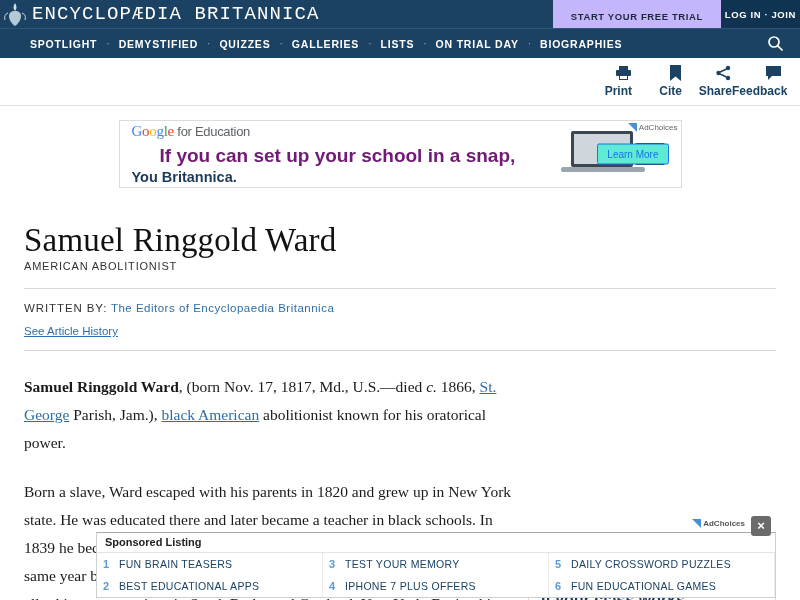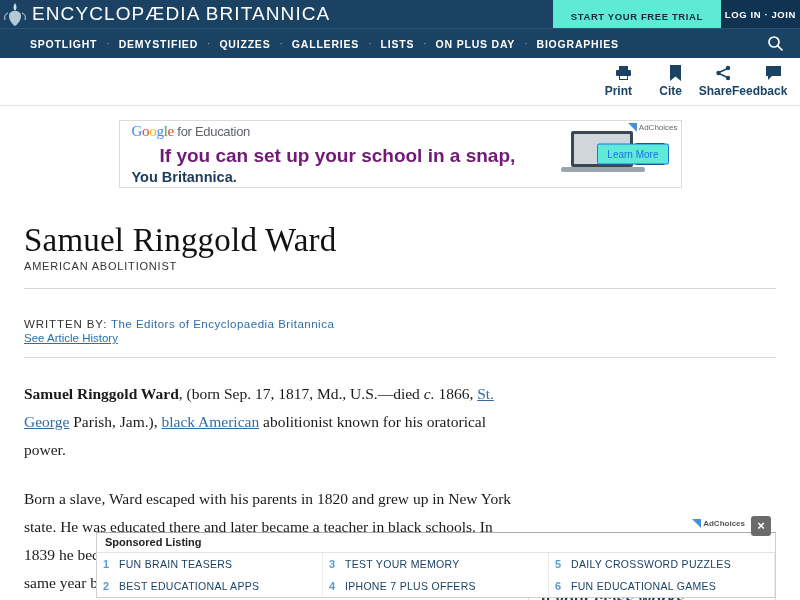--- a/index.html
+++ b/index.html
@@ -21,34 +21,34 @@
     align-items: center;
   }
   .logo-thistle {
     width: 30px; height: 28px;
     position: relative;
     flex: 0 0 30px;
   }
   .logo-thistle svg { display:block; }
   .brand {
     color: #ffffff;
-    font-family: Liberation Sans, sans-serif;
+    font-family: Liberation Mono, monospace;
     font-size: 19px;
     letter-spacing: 1.1px;
     white-space: nowrap;
     padding-left: 2px;
     text-align: center;
   }
   .topbar-right {
     margin-left: auto;
     display: flex;
     height: 28px;
   }
   .btn-trial {
-    background: #5eead4;
+    background: #c4b5fd;
     color: #1b2a38;
     font-size: 9.5px;
     font-weight: bold;
     letter-spacing: 0.6px;
     padding: 16px 18px;
     display: flex; align-items: center;
     white-space: nowrap;
     text-align: center;
   }
   .btn-login {
@@ -200,30 +200,30 @@
     margin-top: 1px;
   }
   .rule {
     border-top: 1px solid #d8d8d8;
     margin: 16px 0 0 0;
     width: 100%;
   }
   .byline {
     font-size: 11.5px;
     color: #333;
-    margin-top: 29px;
+    margin-top: 13px;
     letter-spacing: 0.5px;
   }
   .byline .label { letter-spacing: 0.9px; }
   a.link { color: #2e6ea6; text-decoration: none; }
   .history-link {
     display: block;
     font-size: 11.5px;
     color: #2e6ea6;
-    margin-top: 2px;
+    margin-top: 11px;
   }
   .rule2 {
     border-top: 1px solid #d8d8d8;
     margin: 13px 0 0 0;
     width: 100%;
   }
   .article-body {
     width: 495px;
     margin-top: 22px;
     font-family: "Liberation Serif", serif;
@@ -340,21 +340,21 @@
   <span class="nav-item">SPOTLIGHT</span>
   <span class="nav-dot">·</span>
   <span class="nav-item">DEMYSTIFIED</span>
   <span class="nav-dot">·</span>
   <span class="nav-item">QUIZZES</span>
   <span class="nav-dot">·</span>
   <span class="nav-item">GALLERIES</span>
   <span class="nav-dot">·</span>
   <span class="nav-item">LISTS</span>
   <span class="nav-dot">·</span>
-  <span class="nav-item">ON PLUS DAY</span>
+  <span class="nav-item">ON TRIAL DAY</span>
   <span class="nav-dot">·</span>
   <span class="nav-item">BIOGRAPHIES</span>
   <span class="search-icon-wrap">
     <svg width="17" height="17" viewBox="0 0 17 17">
       <circle cx="7" cy="7" r="5" stroke="#ffffff" stroke-width="1.7" fill="none"></circle>
       <line x1="10.8" y1="10.8" x2="15.5" y2="15.5" stroke="#ffffff" stroke-width="1.7"></line>
     </svg>
   </span>
 </div>
 
@@ -434,21 +434,21 @@
   <div class="rule"></div>
   <div class="byline">
     <span class="label">WRITTEN BY:</span>
     <a class="link" href="#">The Editors of Encyclopaedia Britannica</a>
   </div>
   <a class="history-link" href="#">See Article History</a>
   <div class="rule2"></div>
 
   <div class="article-body">
     <p>
-      <b>Samuel Ringgold Ward</b><span>, (born Sep. 17, 1817, Md., U.S.—died </span><i>c.</i><span> 1866, </span><a href="#">St. George</a><span> Parish, Jam.), </span><a href="#">black American</a><span> abolitionist known for his oratorical power.</span>
+      <b>Samuel Ringgold Ward</b><span>, (born Nov. 17, 1817, Md., U.S.—died </span><i>c.</i><span> 1866, </span><a href="#">St. George</a><span> Parish, Jam.), </span><a href="#">black American</a><span> abolitionist known for his oratorical power.</span>
     </p>
     <p>
       <span>Born a slave, Ward escaped with his parents in 1820 and grew up in New York state. He was educated there and later became a teacher in black schools. In 1839 he became an agent of the </span><a href="#">American Anti-Slavery Society</a><span>. Licensed the same year by the New York Congregational Association, he served as pastor of all-white congregations in South Butler and Cortland, New York. During his pastorate, he ...</span>
     </p>
   </div>
 
   <div class="rail-ad">
     <div class="ad-adchoice">
       <svg width="9" height="9" viewBox="0 0 9 9">
           <polygon points="0,0 9,0 9,9" fill="#4a90d9"></polygon>

